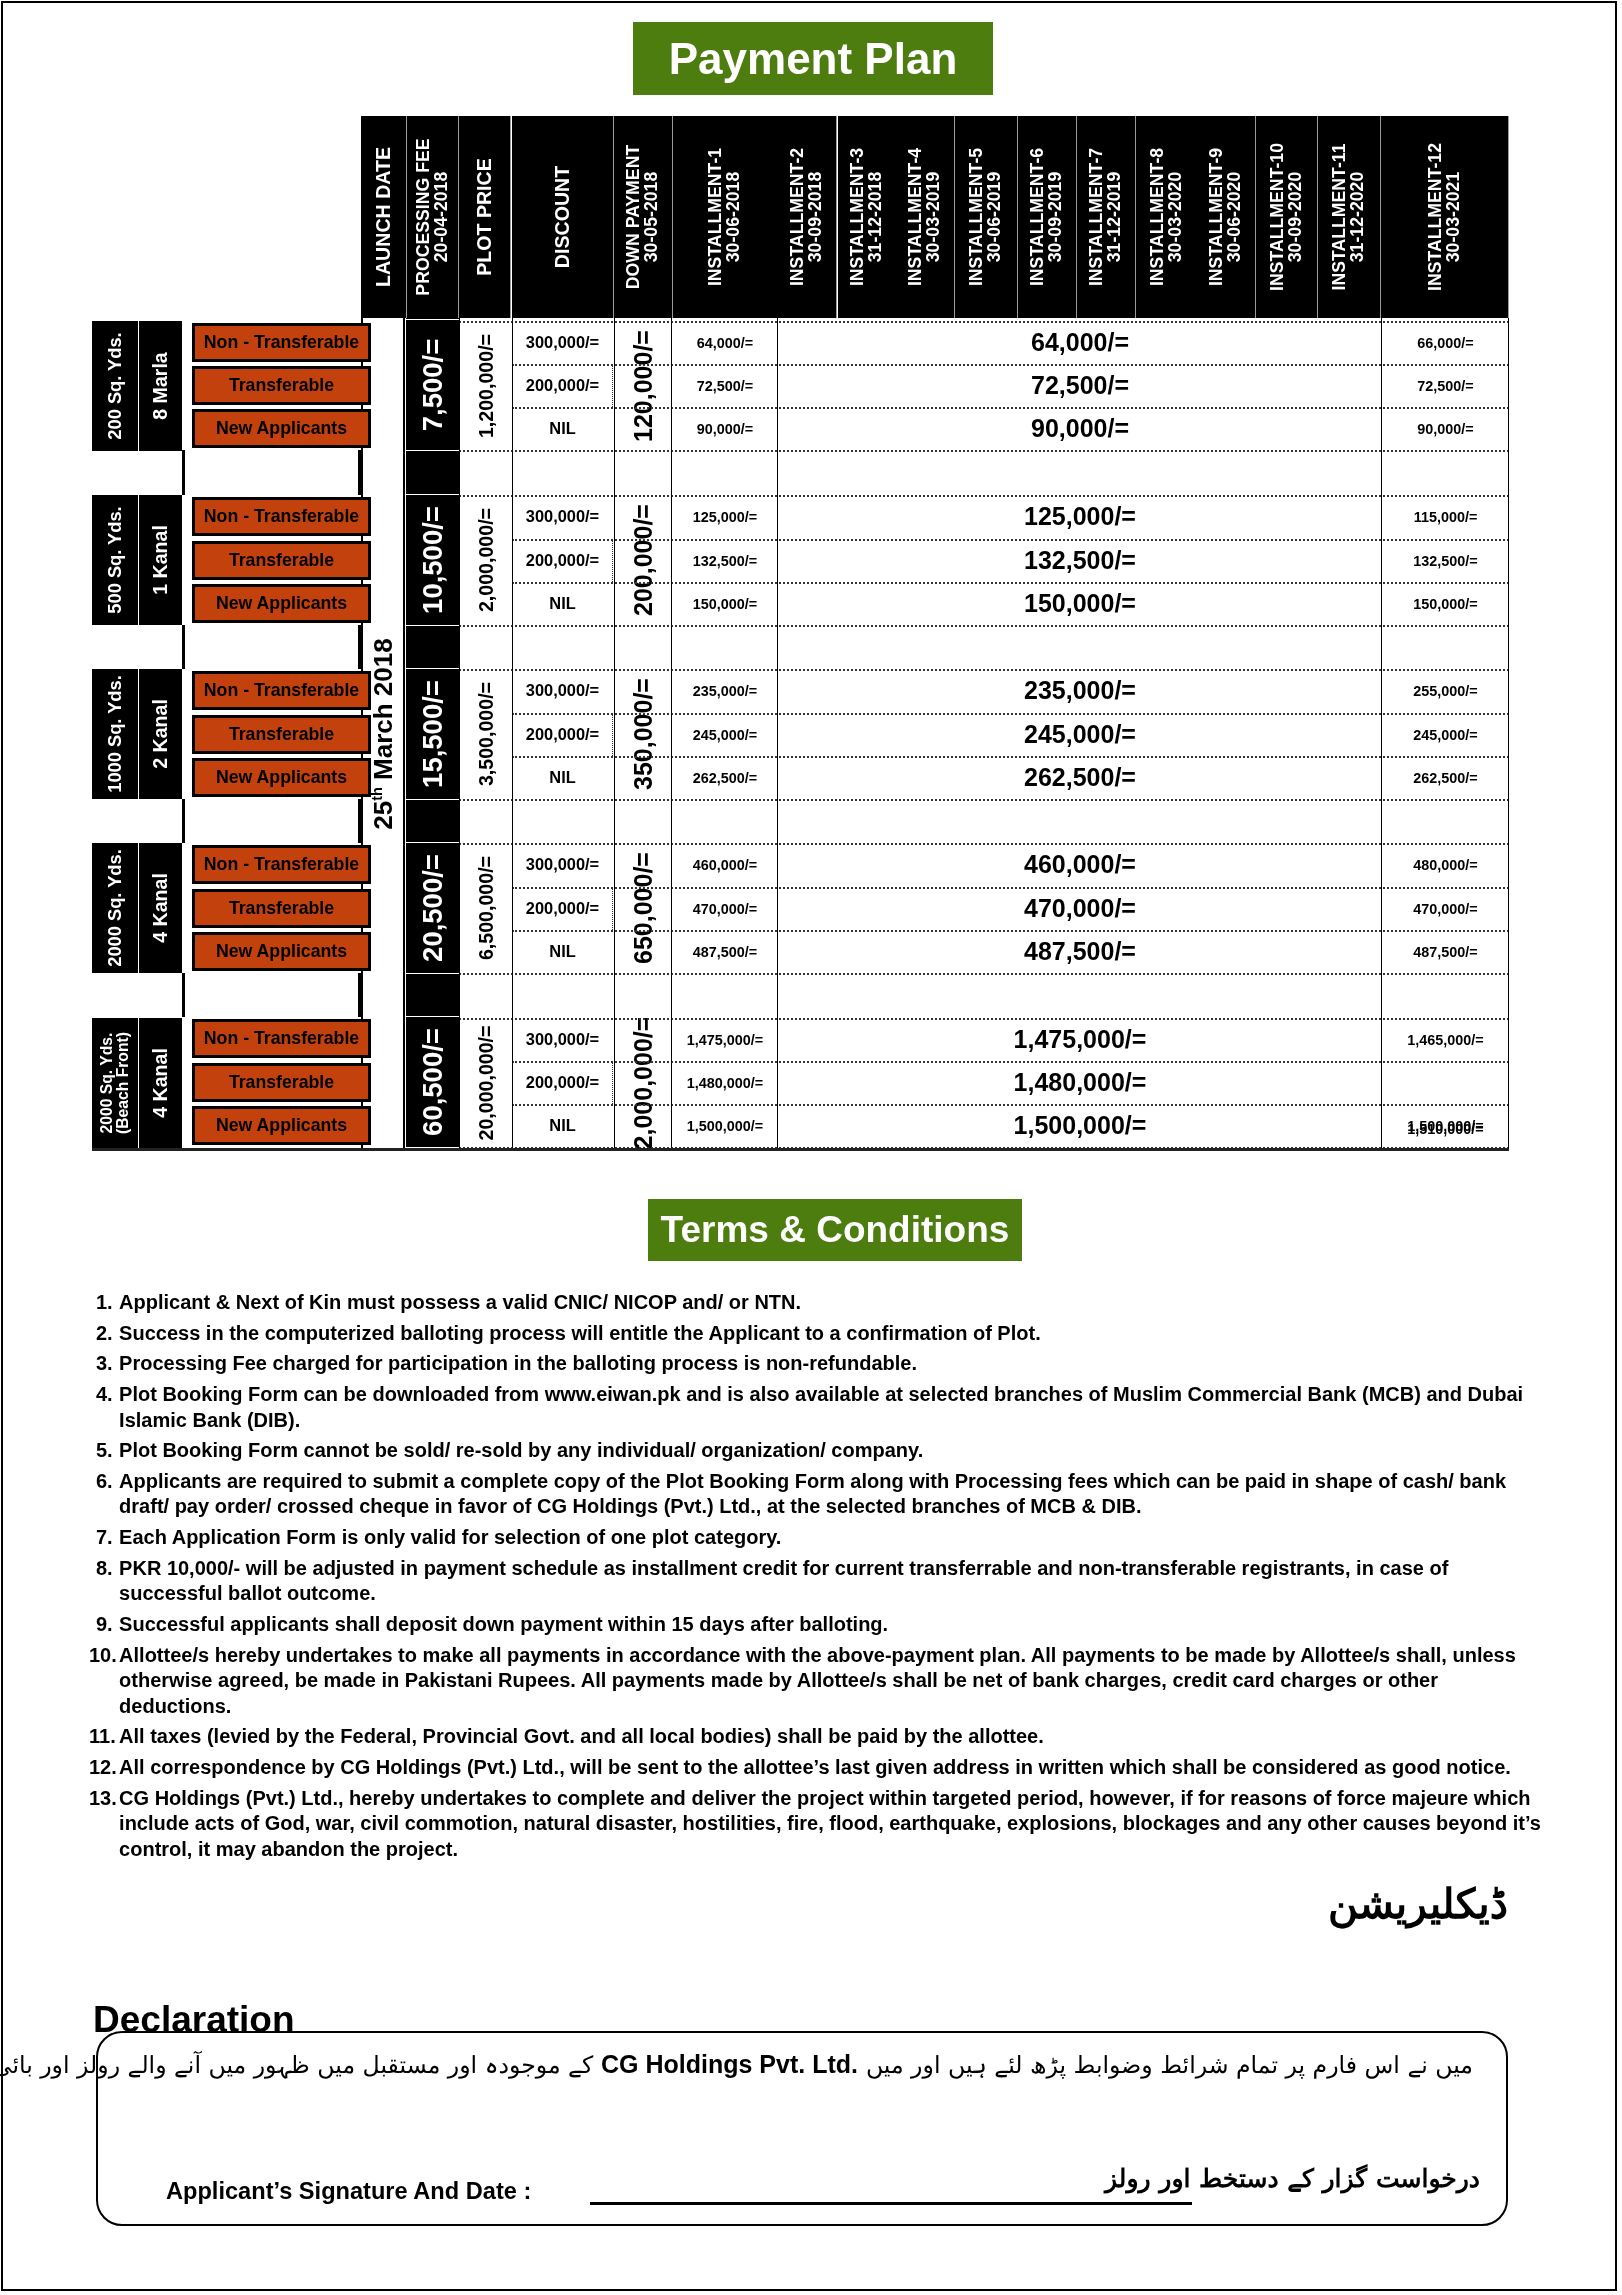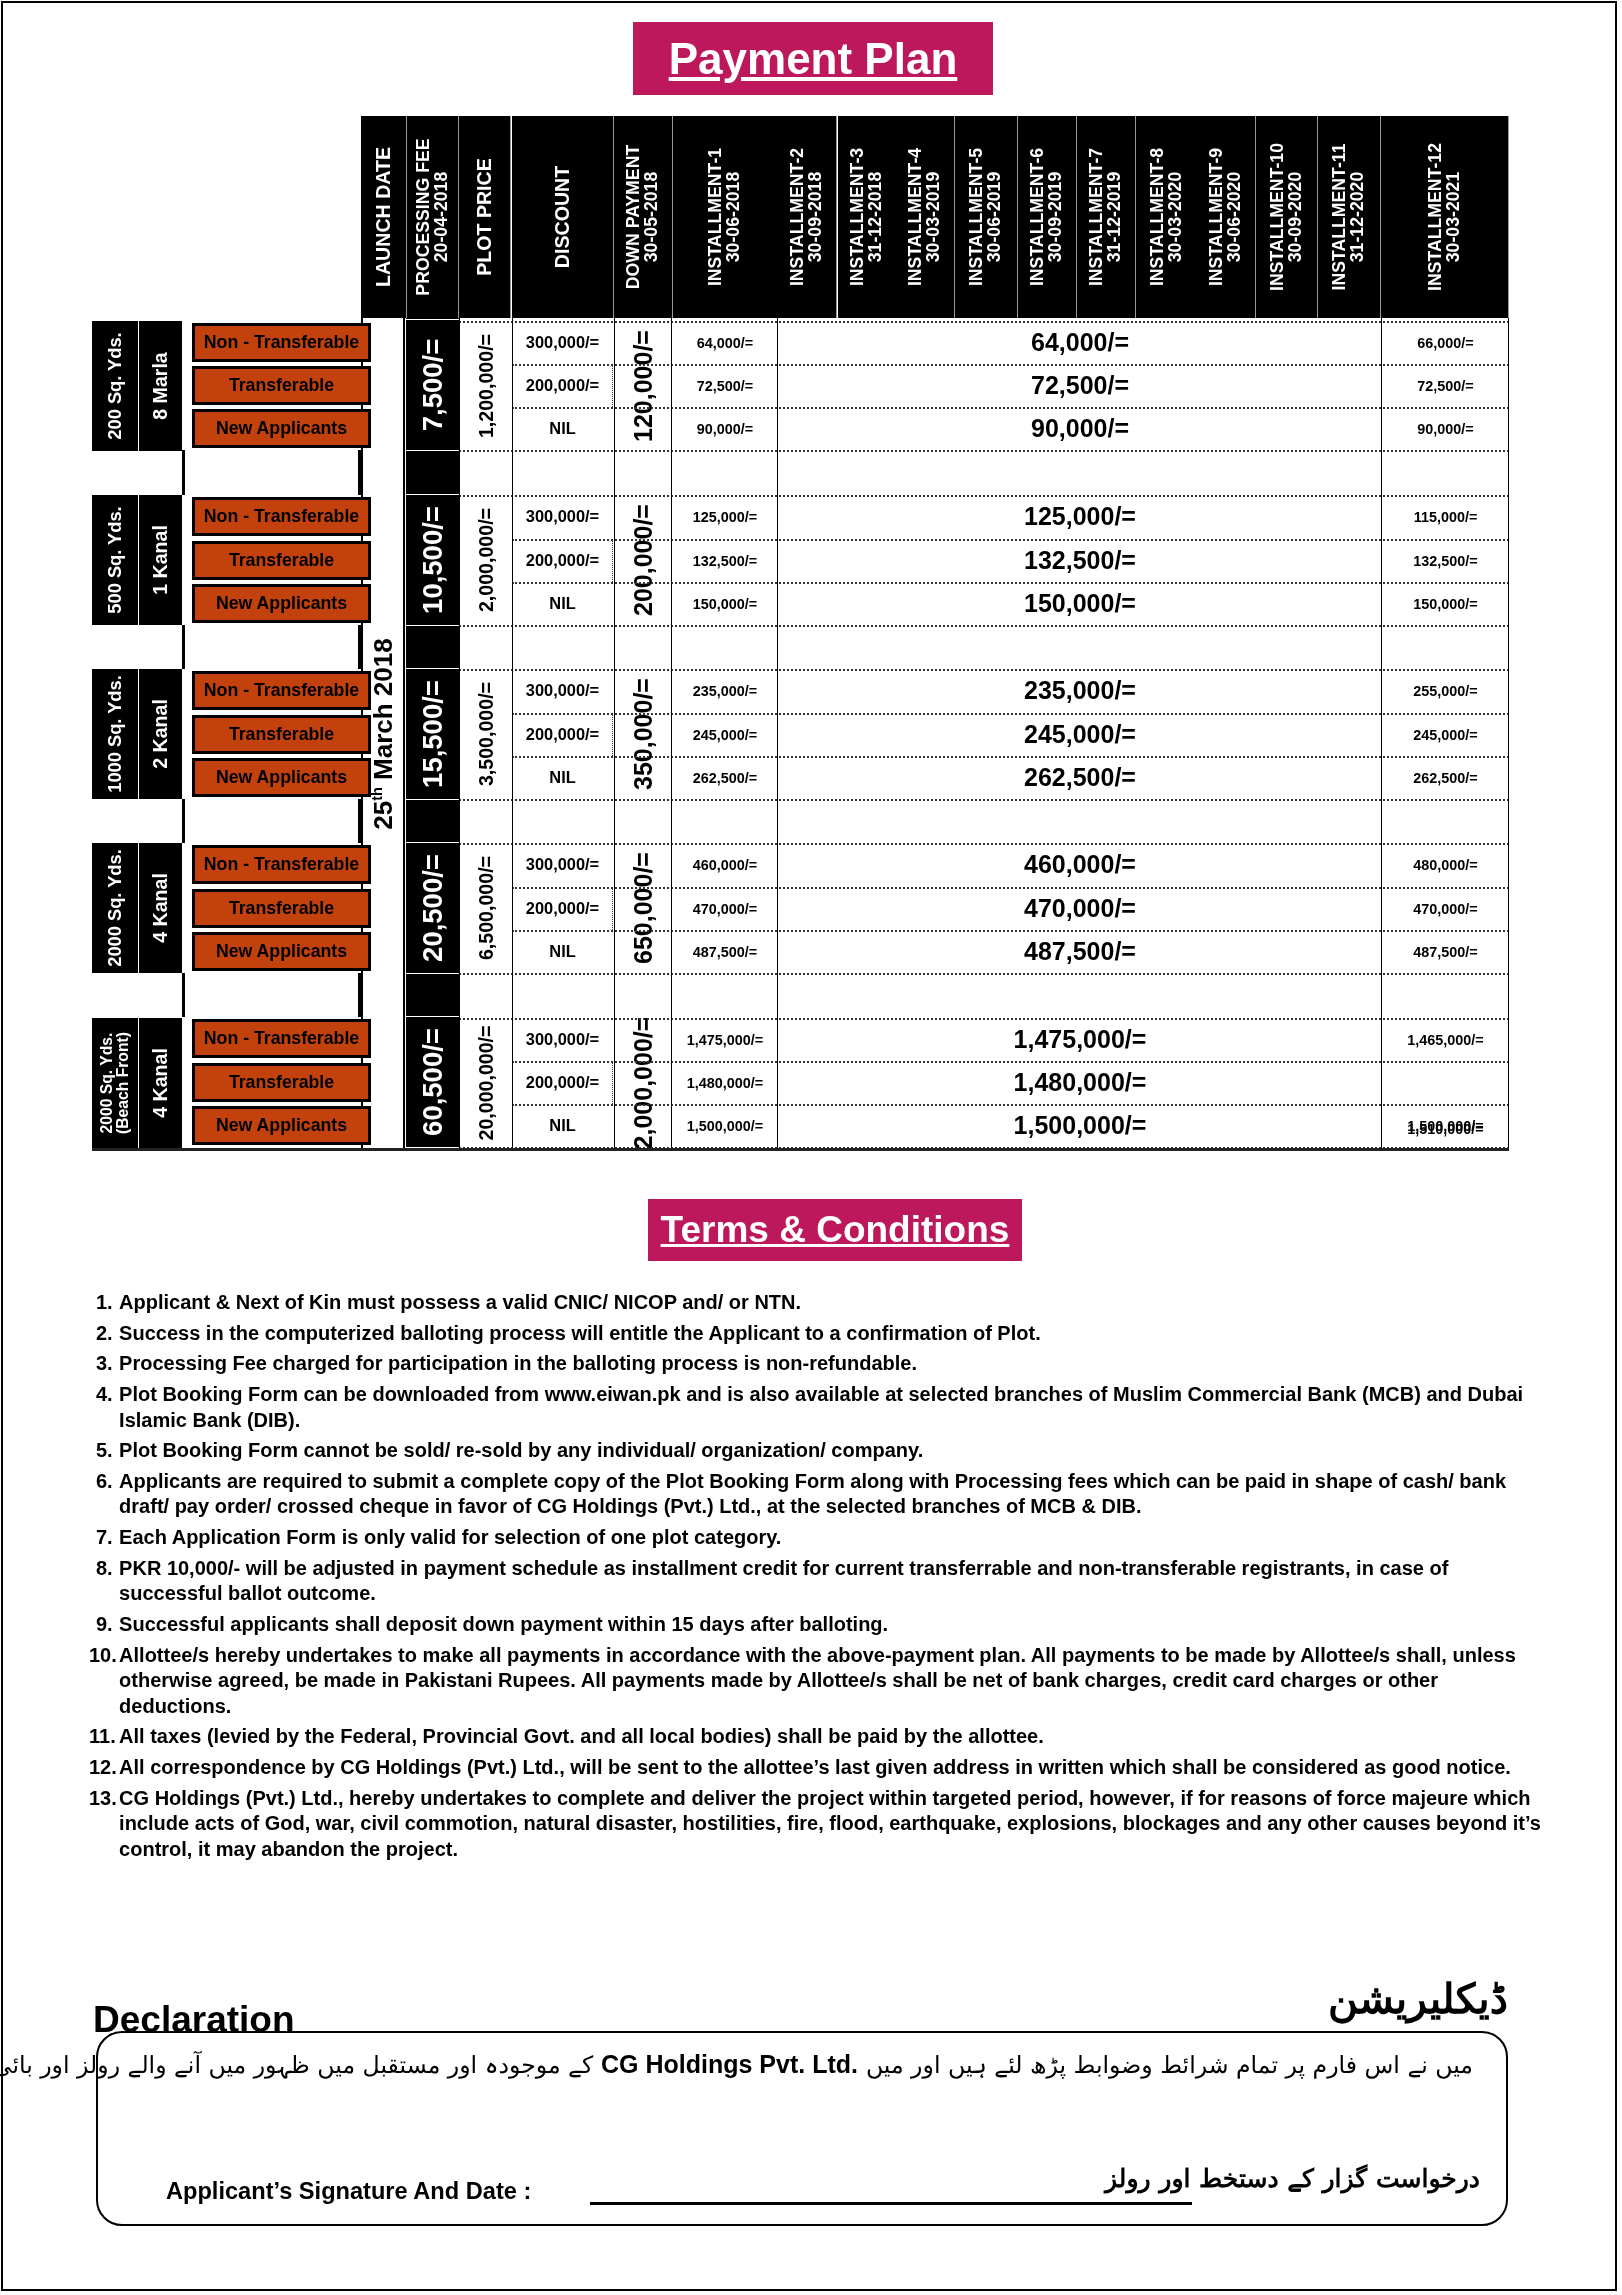--- a/index.html
+++ b/index.html
@@ -1,21 +1,21 @@
 <!DOCTYPE html>
 <html style="font-size:10.5px"><head>
 <meta charset="utf-8">
 <style>
   html, body { margin: 0; padding: 0; background: #ffffff; }
   body { width: 1623px; height: 2295px; position: relative; overflow: hidden;
          font-family: "Liberation Sans", sans-serif; color: #000; }
   .page-border { position: absolute; left: 1.3px; top: 1.3px; width: 1616px; height: 2290px;
                  border: 2.6px solid #000; box-sizing: border-box; }
-  .title-box { position: absolute; background: #be185d; color: #fff; font-weight: bold;
-               display: flex; align-items: center; justify-content: center; text-decoration: underline; }
+  .title-box { position: absolute; background: #4d7c0f; color: #fff; font-weight: bold;
+               display: flex; align-items: center; justify-content: center; }
   .title-pp { left: 633px; top: 22px; width: 360px; height: 73px; font-size: 44px; }
   .title-tc { left: 648px; top: 1199px; width: 374px; height: 62px; font-size: 37px; }
 
   
   .hdr { position: absolute; top: 116px; height: 202px; background: #000; color: #fff;
          border-right: 1.3px solid #9a9a9a; box-sizing: border-box; overflow: hidden; }
   .hdr .rot { position: absolute; left: 50%; top: 50%; transform: translate(-50%,-50%) rotate(-90deg);
               white-space: nowrap; text-align: center; font-weight: bold; line-height: 1.0; }
   .hdr .rot span { display: block; }
   .fs-h1 { font-size: 19.6px; }
@@ -61,21 +61,21 @@
   .hsolid { position: absolute; height: 2.6px; background: #222; }
 
   
   .terms { position: absolute; left: 89px; top: 1290px; width: 1453px; margin: 0; padding: 0; list-style: none; }
   .terms li { display: flex; font-size: 20px; font-weight: bold; line-height: 25.5px; margin-bottom: 5.2px; }
   .terms li .num { width: 23.6px; text-align: right; padding-right: 6.5px; flex: none; }
   .terms li .txt { flex: 1; }
   .terms li.gap { margin-top: 3.9px; }
 
   .decl-title { position: absolute; left: 93px; top: 1971px; font-size: 37px; font-weight: bold; margin-top: 28px; }
-  .decl-urdu-title { position: absolute; right: 115px; top: 1975px; font-size: 41px; font-family: "DejaVu Serif", serif;
+  .decl-urdu-title { position: absolute; right: 115px; top: 1880px; font-size: 41px; font-family: "DejaVu Serif", serif;
                      direction: rtl; font-weight: bold; }
   .decl-box { position: absolute; left: 96px; top: 2031px; width: 1412px; height: 195px;
               border: 2.6px solid #000; border-radius: 26px; box-sizing: border-box; }
   .decl-line { position: absolute; right: 33px; top: 17px; direction: rtl; font-size: 23.6px;
                font-family: "DejaVu Serif", serif; white-space: nowrap; display: flex; align-items: center; gap: 7.9px; }
   .decl-company { direction: ltr; font-family: "Liberation Sans", sans-serif; font-weight: bold; font-size: 25px; }
   .sig-label { position: absolute; left: 68px; top: 145px; font-size: 23.6px; font-weight: bold; text-align: center; }
   .sig-line { position: absolute; left: 492px; top: 169px; width: 602px; height: 3.3px; background: #000; }
   .sig-urdu { position: absolute; right: 26px; top: 131px; direction: rtl; font-size: 25px; font-family: "DejaVu Serif", serif; font-weight: bold; }
 </style>

